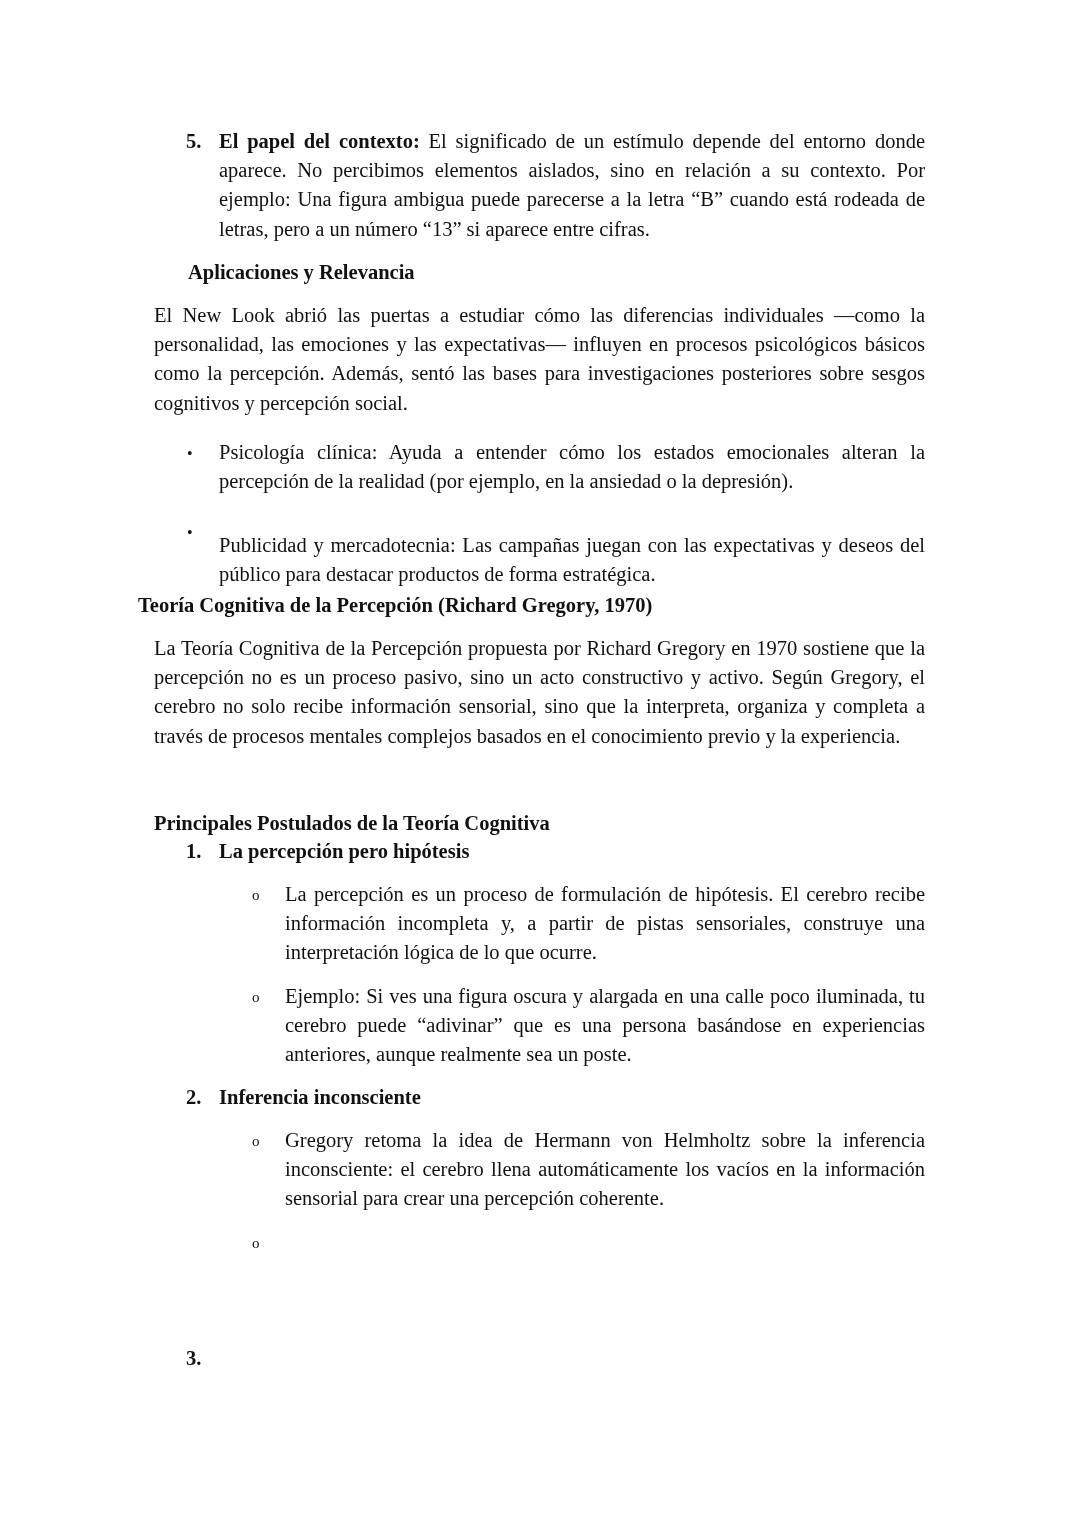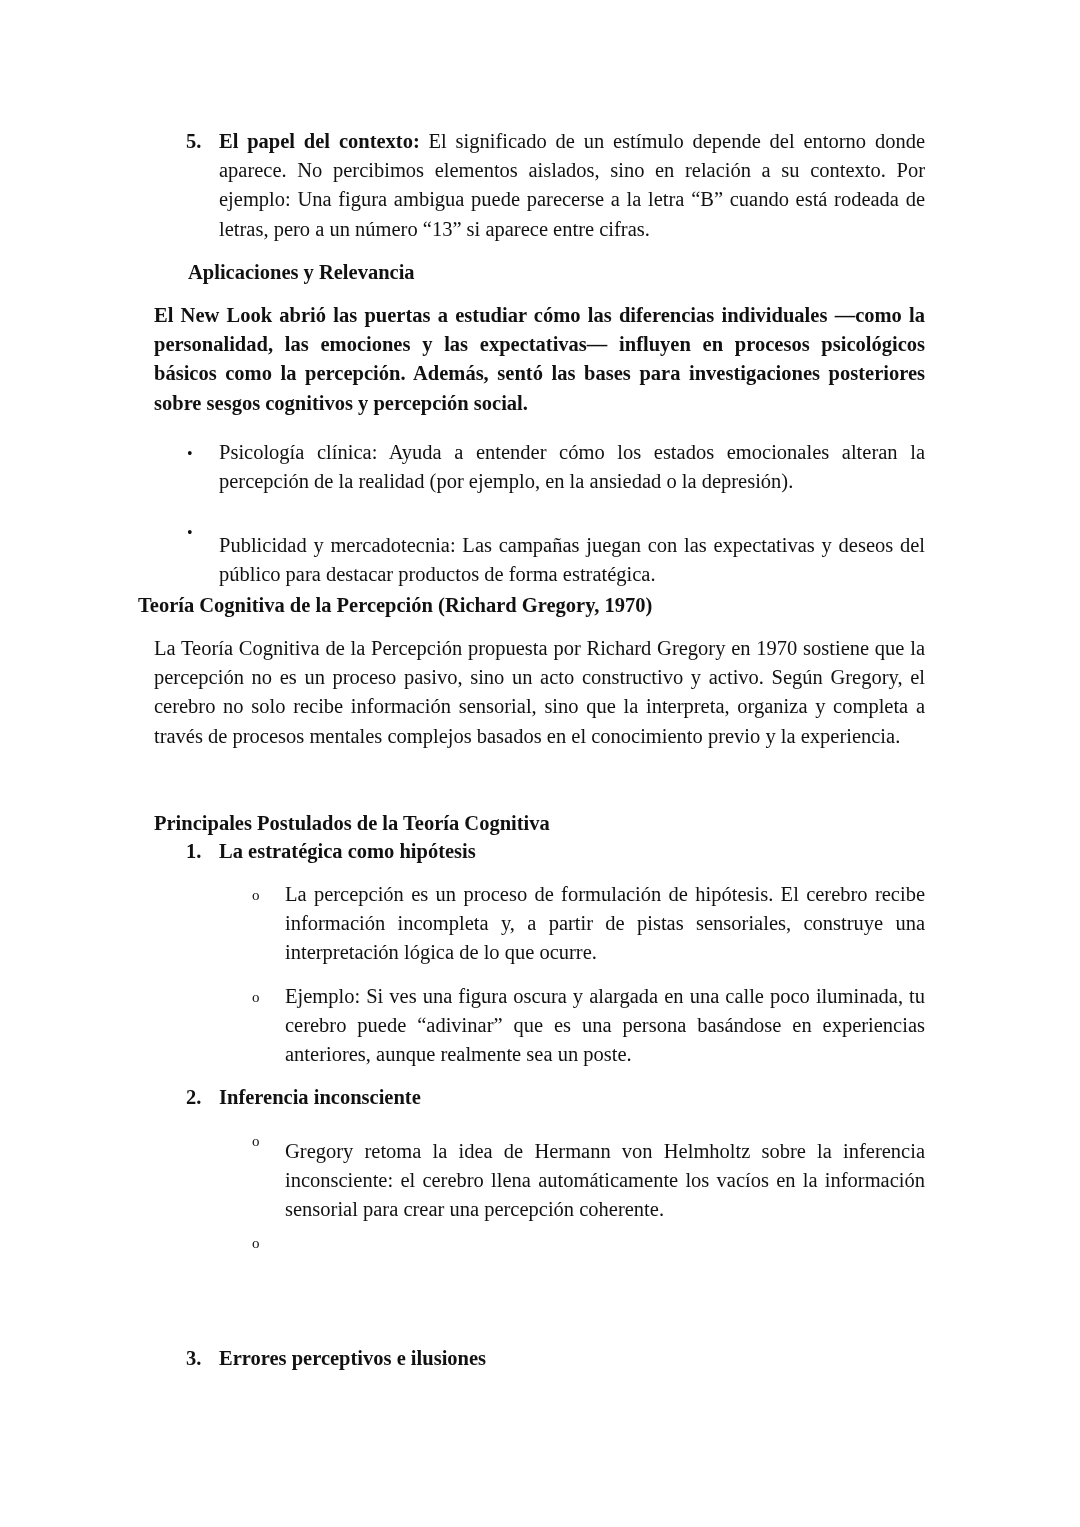--- a/index.html
+++ b/index.html
@@ -22,48 +22,47 @@
 <body>
 
 <div class="page">
 
   <div>
     <span class="num" style="left:186px; top:127px;">5.</span>
     <div class="blk just" style="left:219px; top:127px; width:706px;"><span class="bold">El papel del contexto:</span><span> El significado de un estímulo depende del entorno donde aparece. No percibimos elementos aislados, sino en relación a su contexto. Por ejemplo: Una figura ambigua puede parecerse a la letra “B” cuando está rodeada de letras, pero a un número “13” si aparece entre cifras.</span></div>
   </div>
 
   <div class="blk bold" style="left:170px; top:258px;margin-left:18px;">Aplicaciones y Relevancia</div>
-  <div class="blk just" style="left:154px; top:301px; width:771px;font-weight:bold;">El New Look abrió las puertas a estudiar cómo las diferencias individuales —como la personalidad, las emociones y las expectativas— influyen en procesos psicológicos básicos como la percepción. Además, sentó las bases para investigaciones posteriores sobre sesgos cognitivos y percepción social.</div>
+  <div class="blk just" style="left:154px; top:301px; width:771px;">El New Look abrió las puertas a estudiar cómo las diferencias individuales —como la personalidad, las emociones y las expectativas— influyen en procesos psicológicos básicos como la percepción. Además, sentó las bases para investigaciones posteriores sobre sesgos cognitivos y percepción social.</div>
 
   <div>
     <span class="bullet" style="left:187px; top:439px;">•</span>
     <div class="blk just" style="left:219px; top:438px; width:706px;">Psicología clínica: Ayuda a entender cómo los estados emocionales alteran la percepción de la realidad (por ejemplo, en la ansiedad o la depresión).</div>
 
     <span class="bullet" style="left:187px; top:518px;">•</span>
     <div class="blk just" style="left:219px; top:531px; width:706px;">Publicidad y mercadotecnia: Las campañas juegan con las expectativas y deseos del público para destacar productos de forma estratégica.</div>
   </div>
 
   <div class="blk bold" style="left:138px; top:591px;">Teoría Cognitiva de la Percepción (Richard Gregory, 1970)</div>
   <div class="blk just" style="left:154px; top:634px; width:771px;">La Teoría Cognitiva de la Percepción propuesta por Richard Gregory en 1970 sostiene que la percepción no es un proceso pasivo, sino un acto constructivo y activo. Según Gregory, el cerebro no solo recibe información sensorial, sino que la interpreta, organiza y completa a través de procesos mentales complejos basados en el conocimiento previo y la experiencia.</div>
 
   <div class="blk bold" style="left:154px; top:809px;">Principales Postulados de la Teoría Cognitiva</div>
 
   <span class="num" style="left:186px; top:837px;">1.</span>
-  <div class="blk bold" style="left:219px; top:837px;">La estratégica como hipótesis</div>
+  <div class="blk bold" style="left:219px; top:837px;">La percepción pero hipótesis</div>
 
   <span class="circle" style="left:252px; top:881px;">o</span>
   <div class="blk just" style="left:285px; top:880px; width:640px;">La percepción es un proceso de formulación de hipótesis. El cerebro recibe información incompleta y, a partir de pistas sensoriales, construye una interpretación lógica de lo que ocurre.</div>
 
   <span class="circle" style="left:252px; top:983px;">o</span>
   <div class="blk just" style="left:285px; top:982px; width:640px;">Ejemplo: Si ves una figura oscura y alargada en una calle poco iluminada, tu cerebro puede “adivinar” que es una persona basándose en experiencias anteriores, aunque realmente sea un poste.</div>
 
   <span class="num" style="left:186px; top:1083px;">2.</span>
   <div class="blk bold" style="left:219px; top:1083px;text-align:right;">Inferencia inconsciente</div>
 
   <span class="circle" style="left:252px; top:1127px;">o</span>
-  <div class="blk just" style="left:285px; top:1126px; width:640px;margin-top:11px;">Gregory retoma la idea de Hermann von Helmholtz sobre la inferencia inconsciente: el cerebro llena automáticamente los vacíos en la información sensorial para crear una percepción coherente.</div>
+  <div class="blk just" style="left:285px; top:1126px; width:640px;">Gregory retoma la idea de Hermann von Helmholtz sobre la inferencia inconsciente: el cerebro llena automáticamente los vacíos en la información sensorial para crear una percepción coherente.</div>
 
   <span class="circle" style="left:252px; top:1229px;">o</span>
 
   <span class="num" style="left:186px; top:1344px;">3.</span>
-  <div class="blk bold" style="left:219px; top:1344px;">Errores perceptivos e ilusiones</div>
 
 </div>
 
 </body></html>

